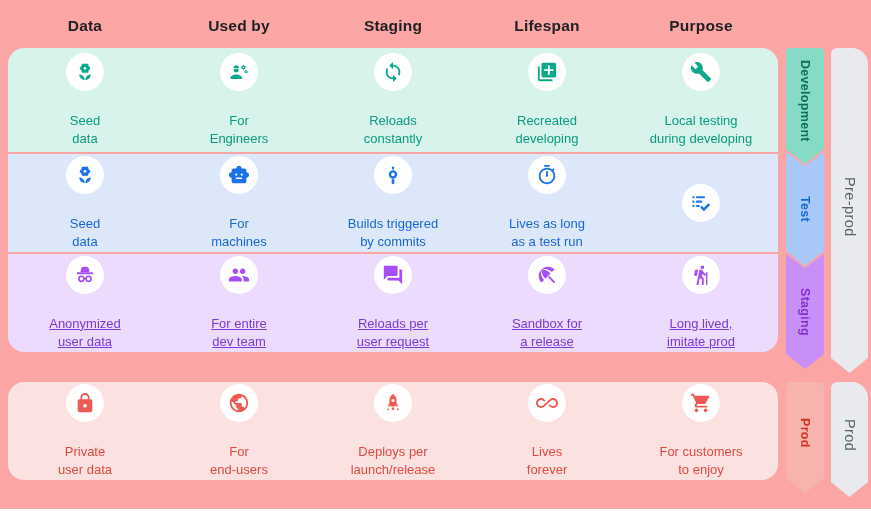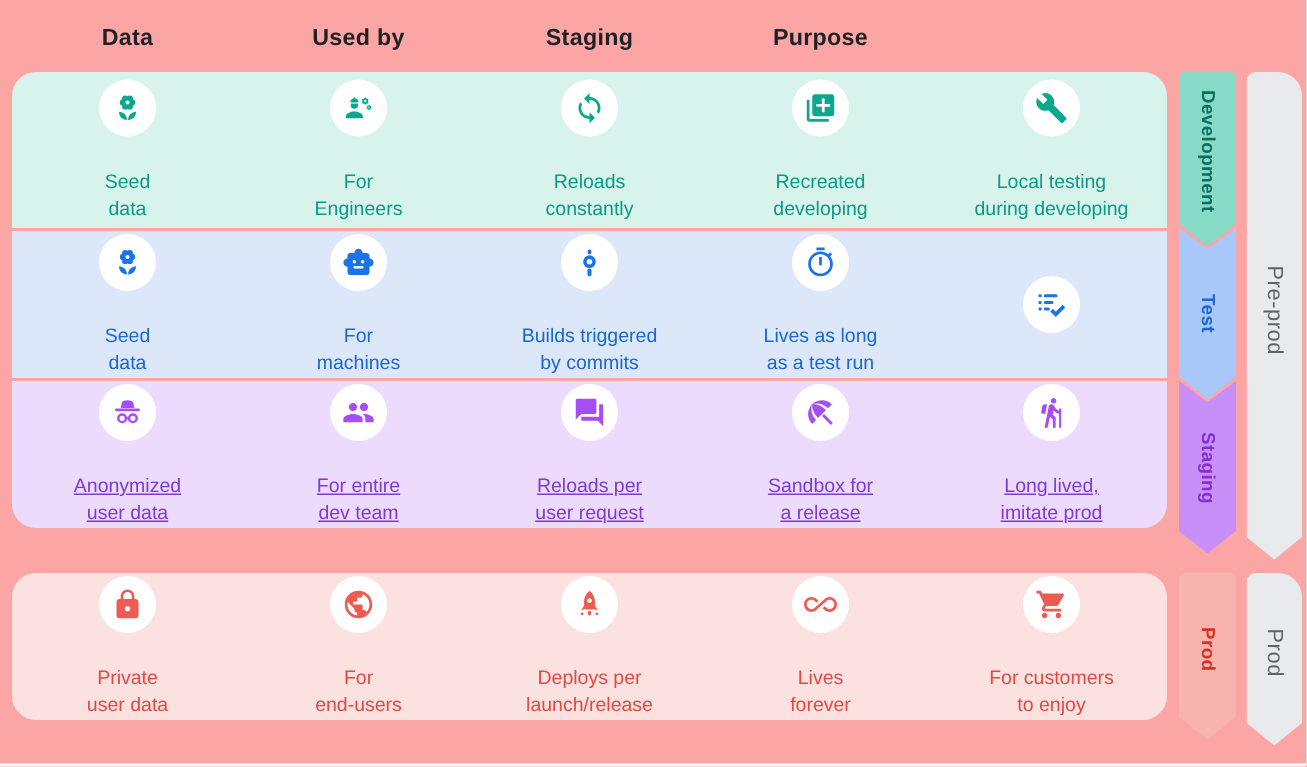--- a/index.html
+++ b/index.html
@@ -152,20 +152,21 @@
     </symbol>
   </defs>
 </svg>
 
 <div class="stage">
 
   <div class="hdr">
     <span>Data</span>
     <span>Used by</span>
     <span>Staging</span>
+    <span>Lifespan</span>
     <span>Purpose</span>
   </div>
 
   <div class="row row-dev">
     <div class="cell">
       <span class="circle">
           <svg class="ic">
             <use href="#i-yard" xlink:href="#i-yard"></use>
           </svg>
         </span>

